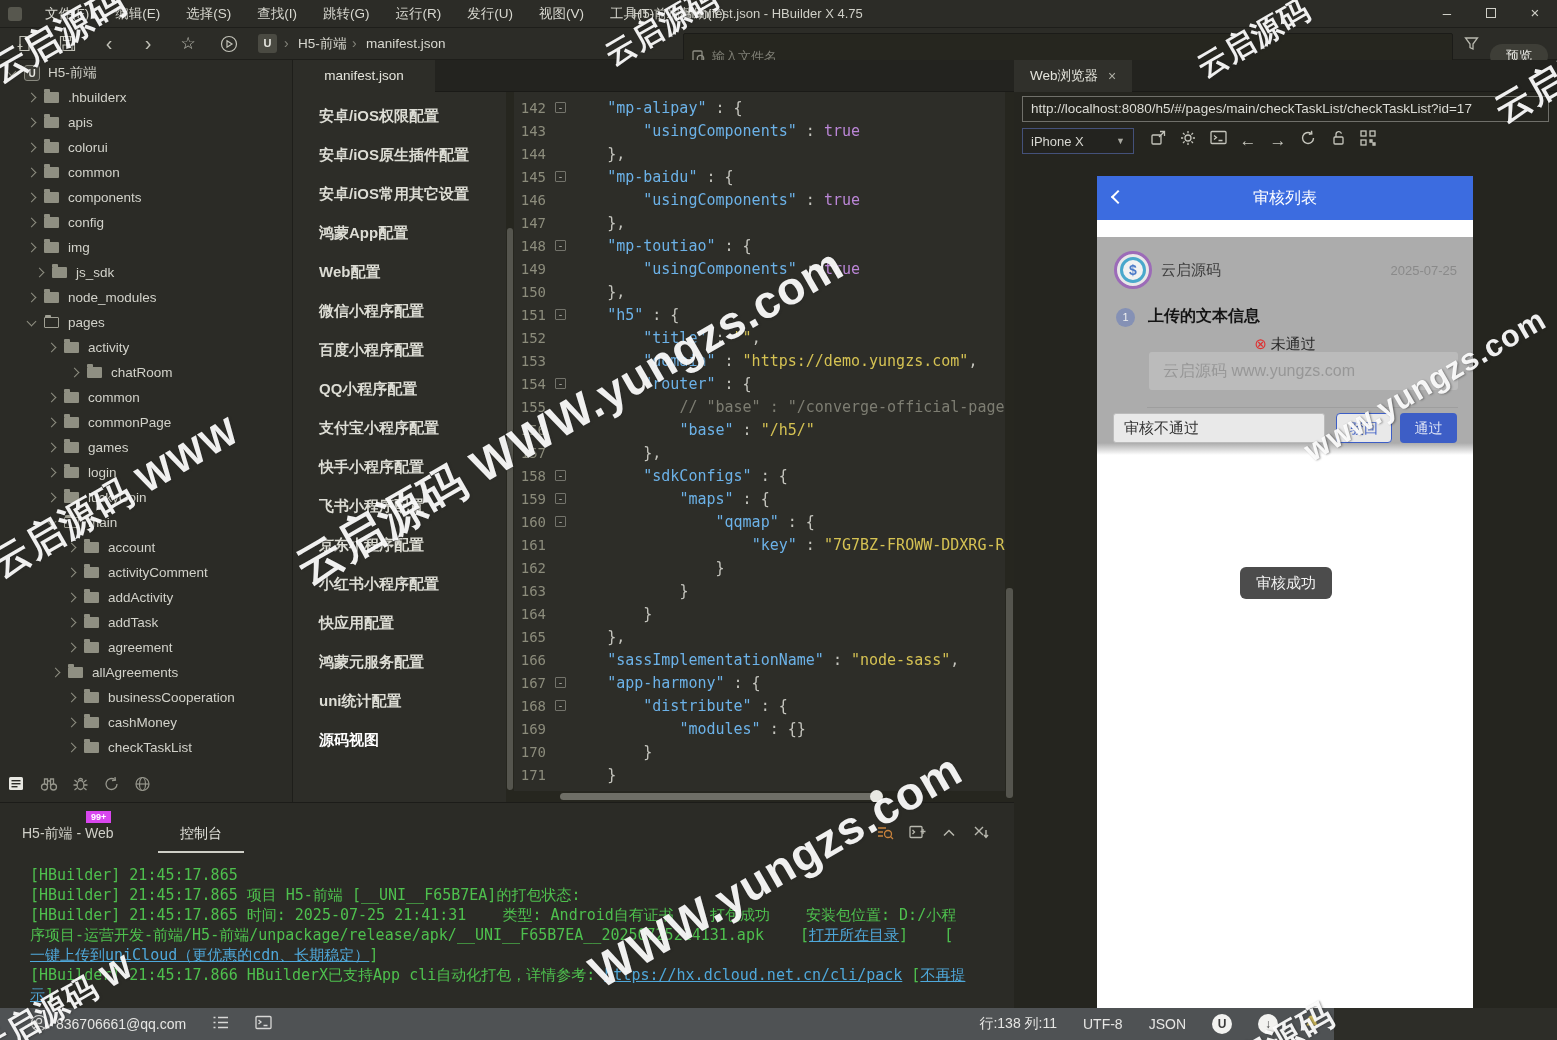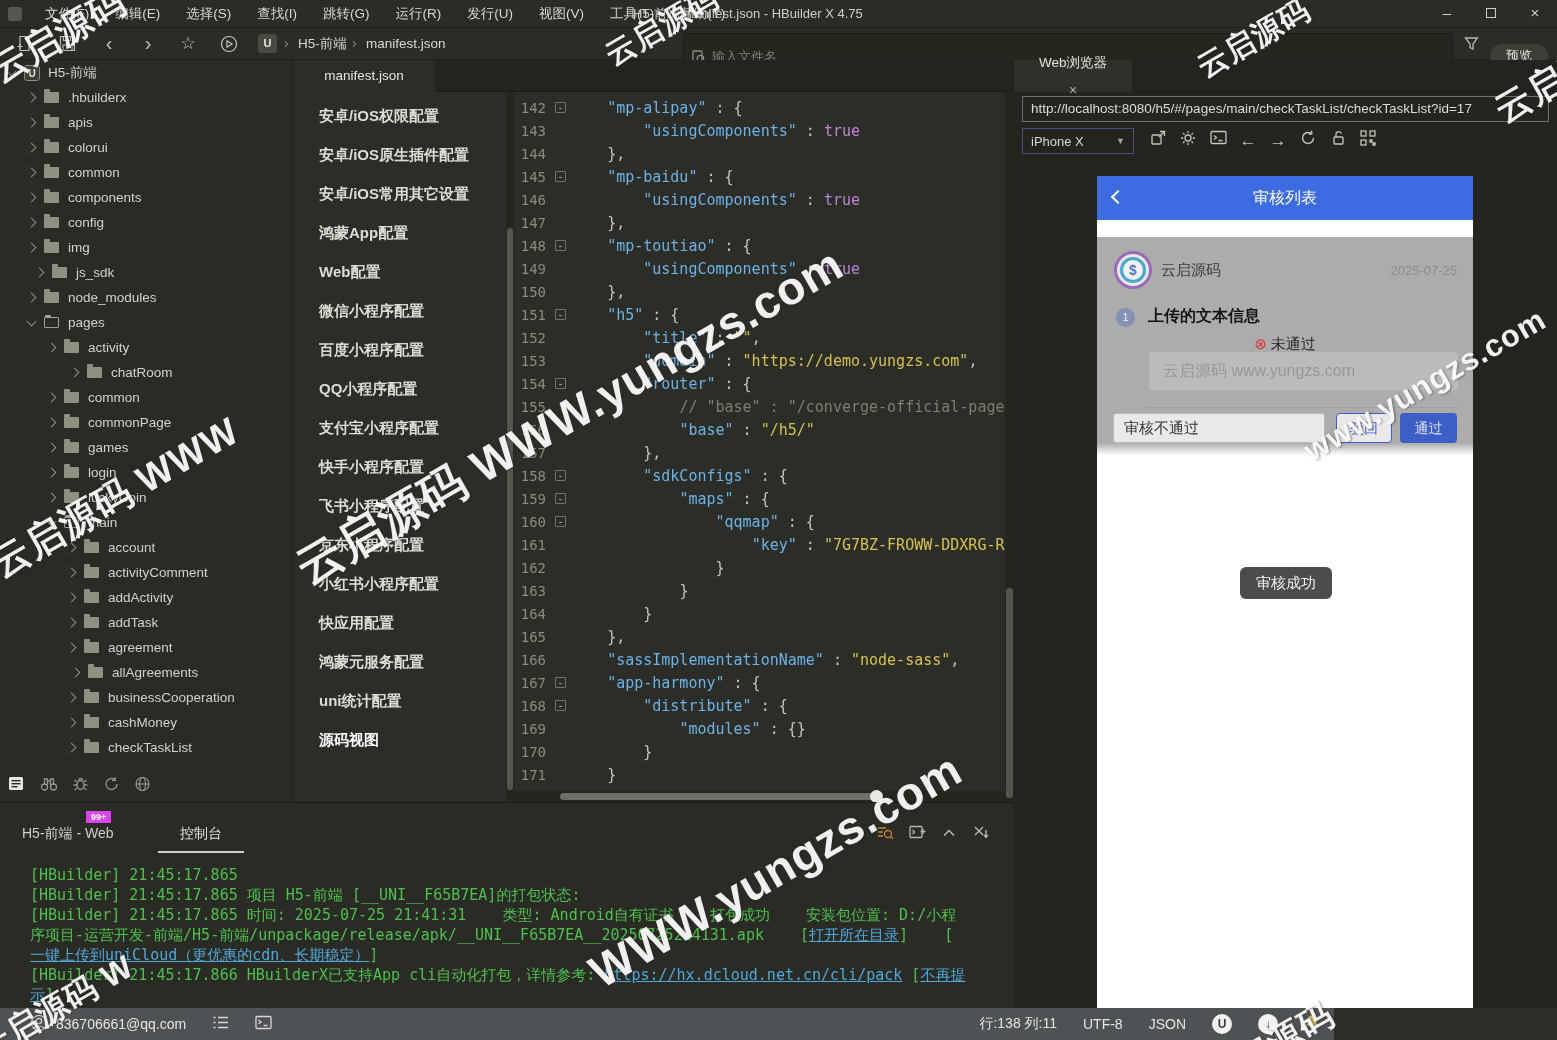--- a/index.html
+++ b/index.html
@@ -82,21 +82,21 @@
   #editor-vscroll { left:1005px; top:92px; width:9px; height:710px; background:#26261F; }
   #editor-vthumb { left:1006px; top:588px; width:7px; height:210px; background:#55554E; border-radius:3px; }
   #editor-hscroll { left:514px; top:791px; width:491px; height:11px; background:#26261F; }
   #editor-hthumb { left:560px; top:793px; width:318px; height:7px; background:#6E6E66; border-radius:4px; }
   #editor-hdot { left:870px; top:790px; width:13px; height:13px; background:#E8E8E2; border-radius:50%; }
 
   
   #browser-panel { left:1014px; top:60px; width:543px; height:948px; background:#25251F; }
   #browser-tabstrip { left:0; top:0; width:543px; height:32px; background:#23231F; border-bottom:1px solid #1A1A17; }
   #tab-web { left:0; top:0; width:118px; height:32px; background:#30302B; color:#E4E4DC; font-size:13.5px;
-    display:flex; align-items:center; justify-content:center; gap:10px;flex-direction:column; }
+    display:flex; align-items:center; justify-content:center; gap:10px; }
   #tab-web .close { color:#AFAFA6; font-size:14px; }
   #url-bar { left:8px; top:36px; width:527px; height:26px; border:1px solid #70706A; background:#25251F;
     color:#DCDCD6; font-size:13.5px; line-height:24px; padding-left:8px; white-space:nowrap; overflow:hidden; }
   #device-select { left:8px; top:68px; width:112px; height:26px; border:1px solid #44517A; background:#23231F;
     color:#D8D8D2; font-size:13px; display:flex; align-items:center; justify-content:space-between; padding:0 8px; }
   #device-select .caret { font-size:9px; color:#A8A8A0; }
   .br-ic { position:absolute; top:70px; width:24px; height:22px; color:#C5C5BC; text-align:center; }
   .br-arrow { font-size:17px; line-height:22px; }
 
   
@@ -344,21 +344,21 @@
       <div class="tree-row" style="padding-left: 68px;">
         <span class="chev"></span>
         <span class="folder"></span>
         <span>addTask</span>
       </div>
       <div class="tree-row" style="padding-left: 68px;">
         <span class="chev"></span>
         <span class="folder"></span>
         <span>agreement</span>
       </div>
-      <div class="tree-row" style="padding-left: 72px;">
+      <div class="tree-row" style="padding-left: 52px;">
         <span class="chev"></span>
         <span class="folder"></span>
         <span>allAgreements</span>
       </div>
       <div class="tree-row" style="padding-left: 68px;">
         <span class="chev"></span>
         <span class="folder"></span>
         <span>businessCooperation</span>
       </div>
       <div class="tree-row" style="padding-left: 68px;">

